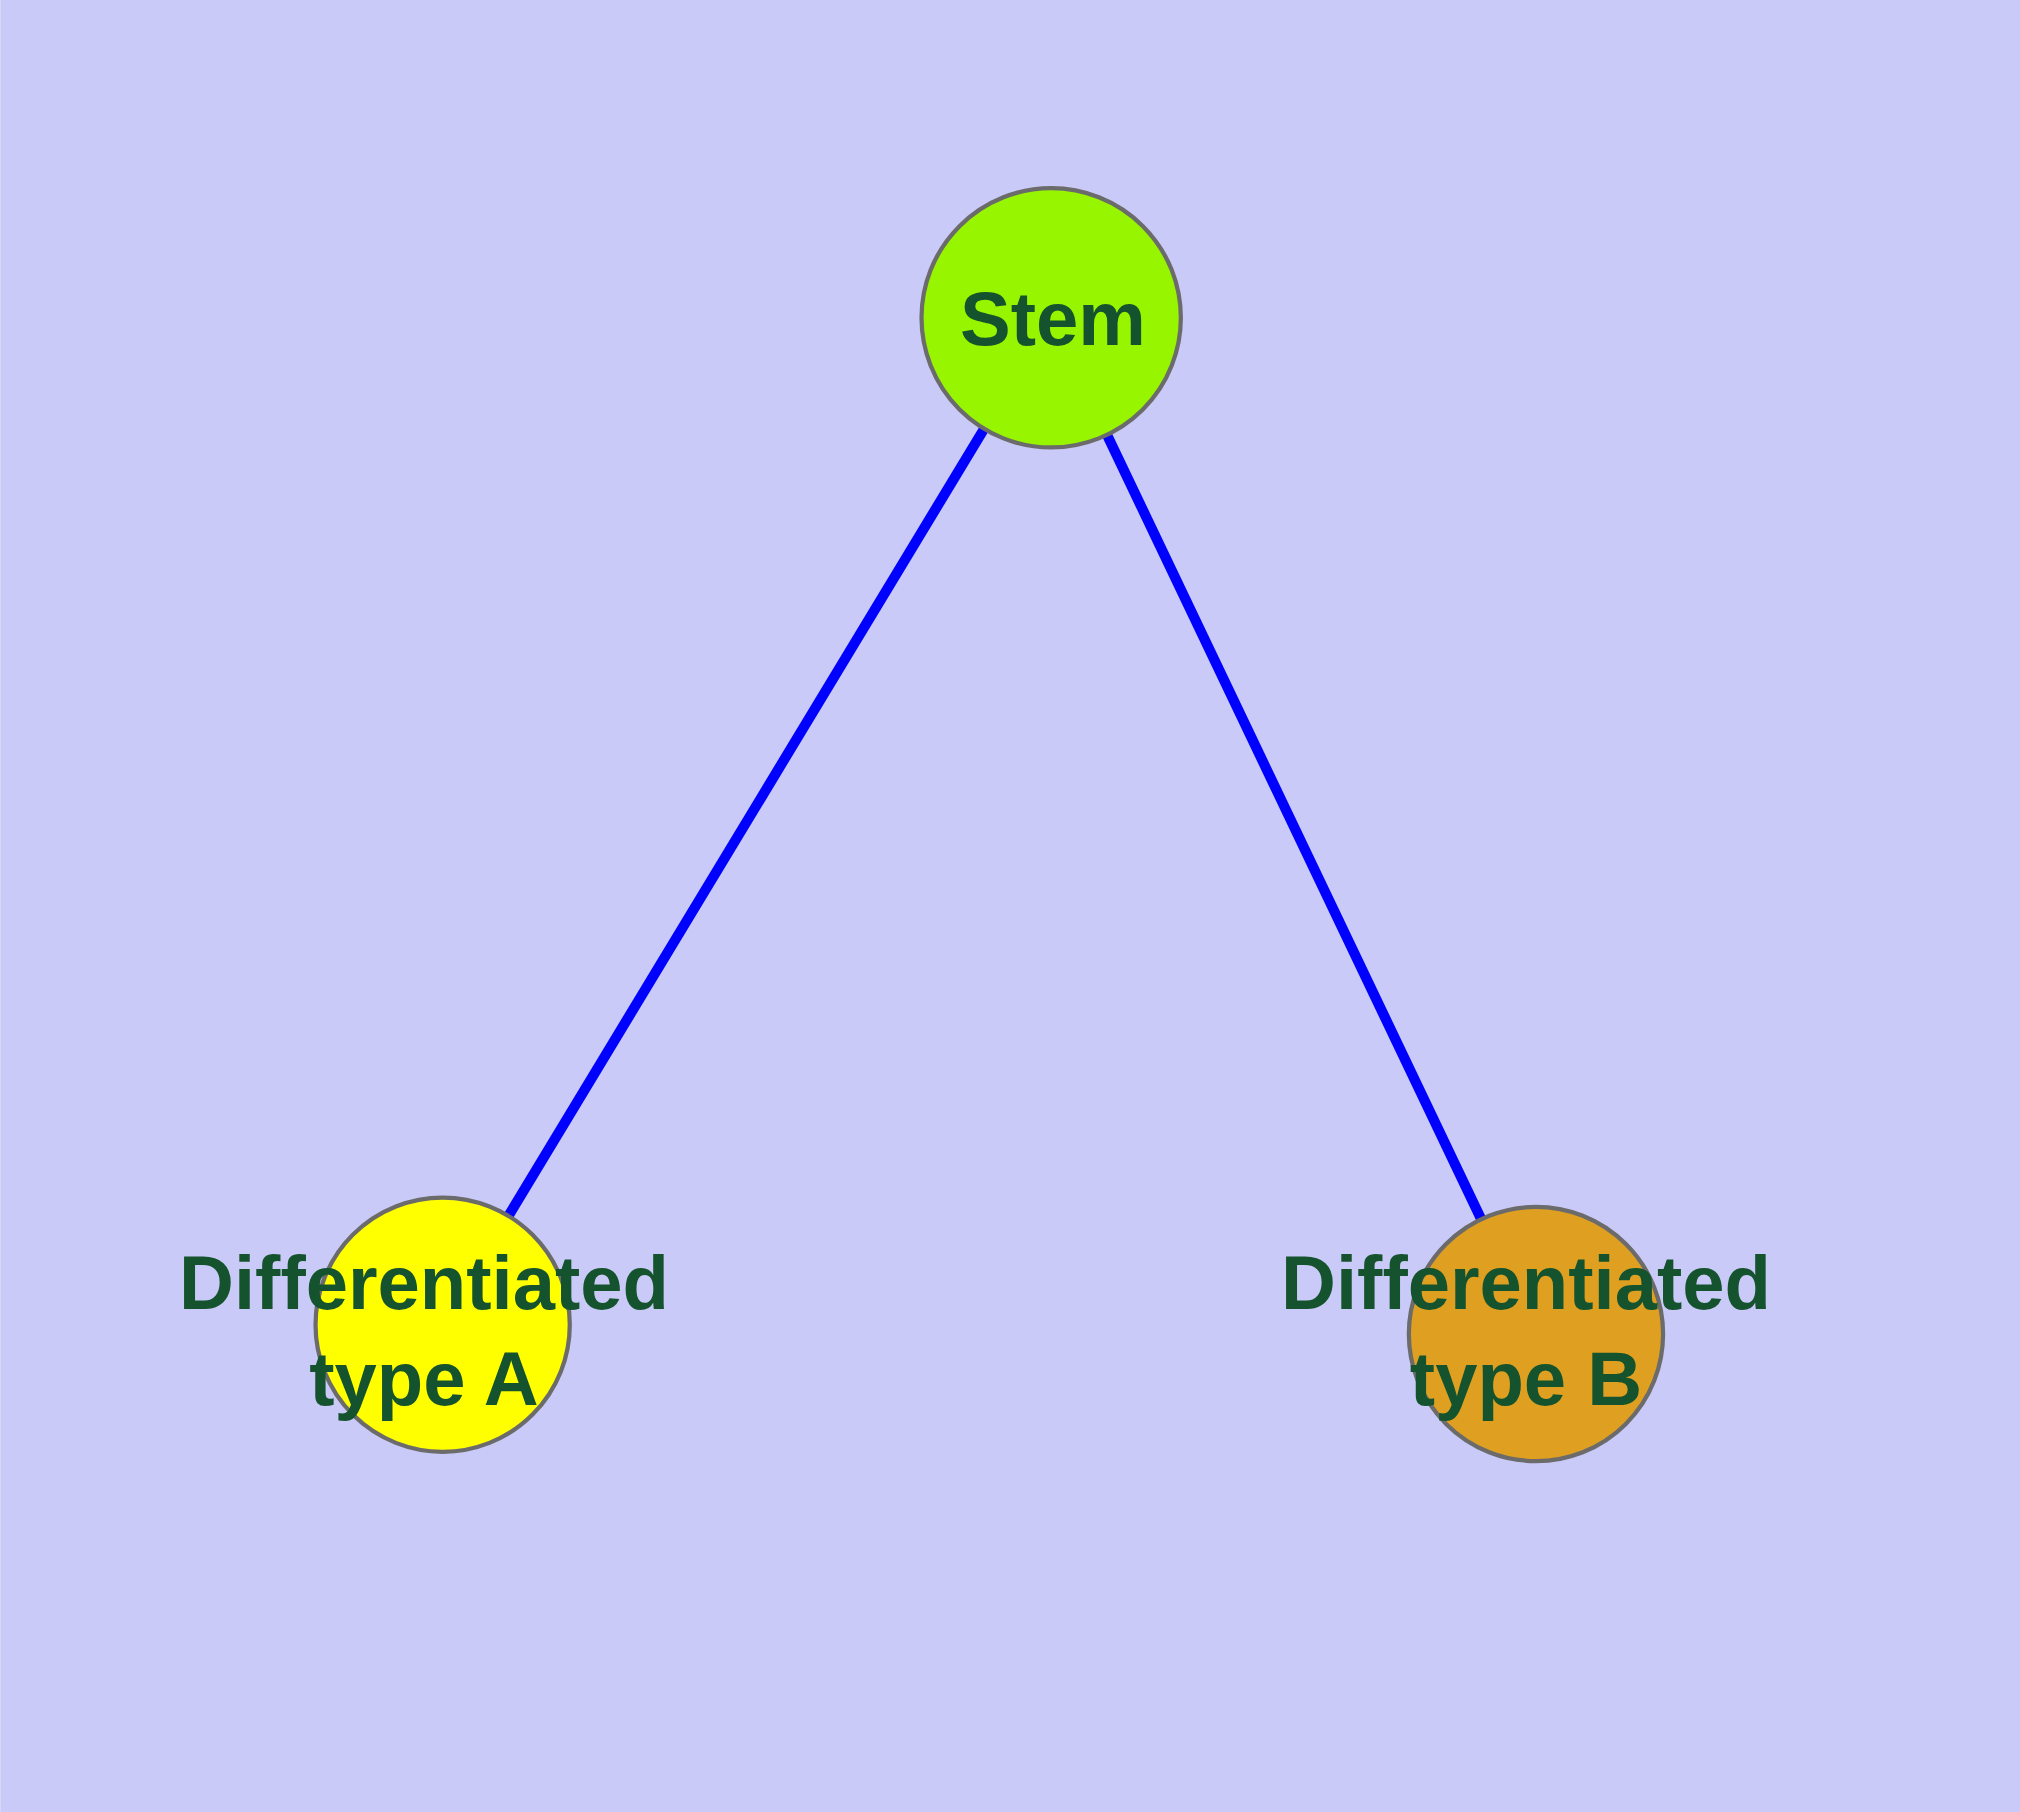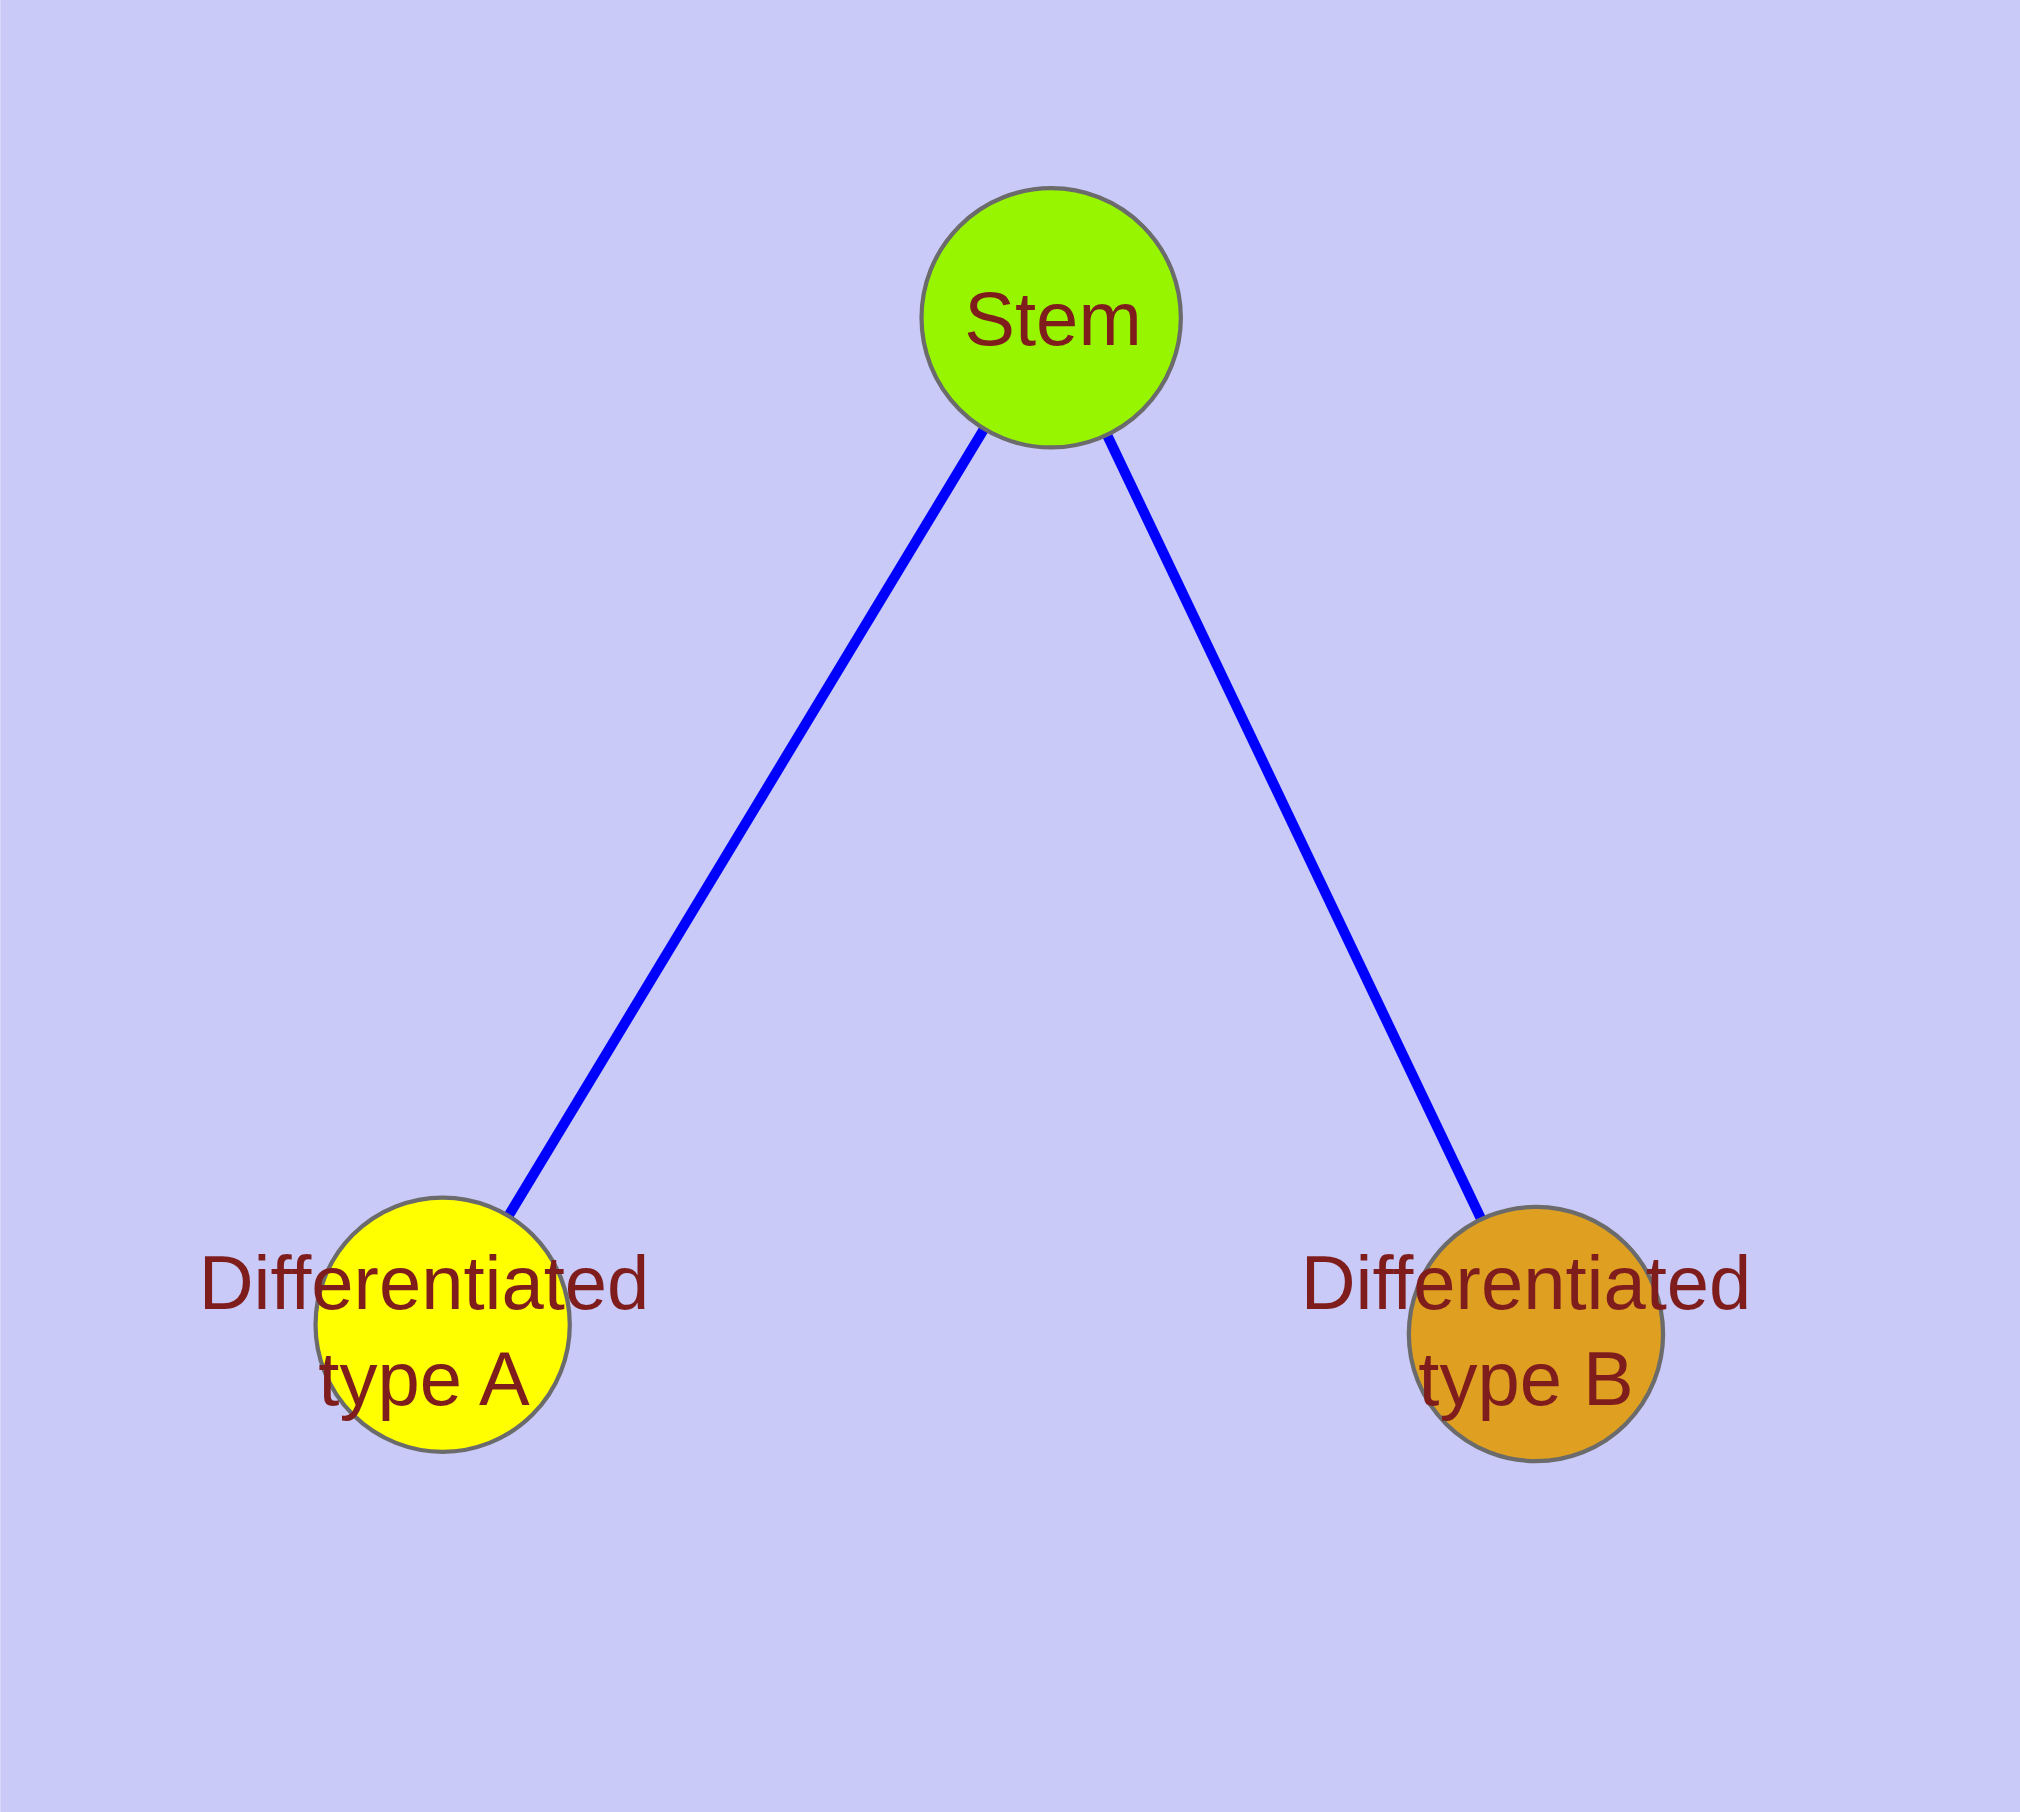--- a/index.html
+++ b/index.html
@@ -14,24 +14,24 @@
     font-family: "Liberation Sans", sans-serif;
   }
   .diagram-svg {
     position: absolute;
     left: 0;
     top: 0;
   }
   .node-label {
     position: absolute;
     transform: translate(-50%, -50%);
-    font-weight: normal;
+    font-weight: bold;
     font-size: 76px;
     line-height: 96px;
-    color: #7f1d1d;
+    color: #14532d;
     text-align: center;
     white-space: pre-line;
     width: max-content;
   }
 </style>
 </head>
 <body>
 
 <div>
 

